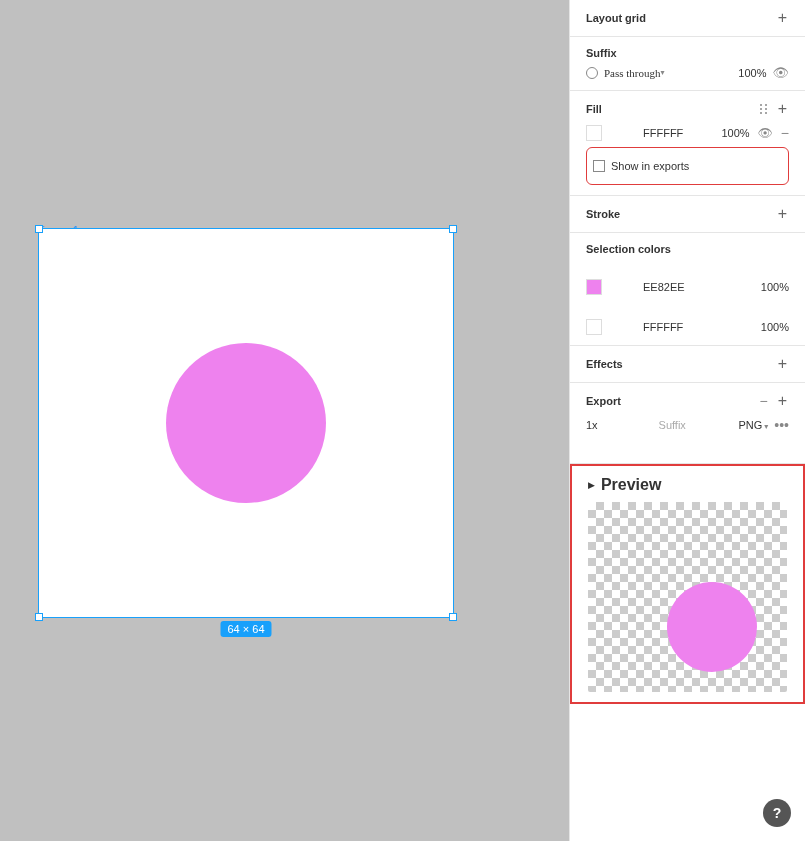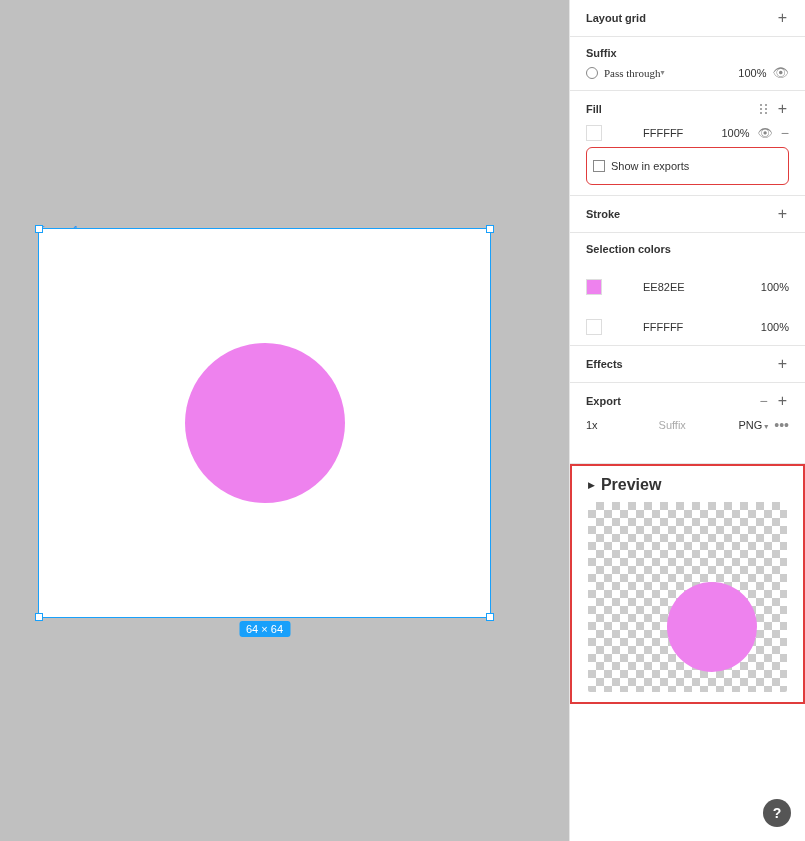--- a/index.html
+++ b/index.html
@@ -22,21 +22,21 @@
       left: 38px;
       font-size: 11px;
       color: #1e90ff;
       font-weight: 400;
     }
 
     .frame-container {
       position: absolute;
       top: 228px;
       left: 38px;
-      width: 453px;
+      width: 416px;
       height: 390px;
       background: white;
       border: 1.5px solid #18a0fb;
     }
 
     .frame-corner {
       position: absolute;
       width: 8px;
       height: 8px;
       background: white;

